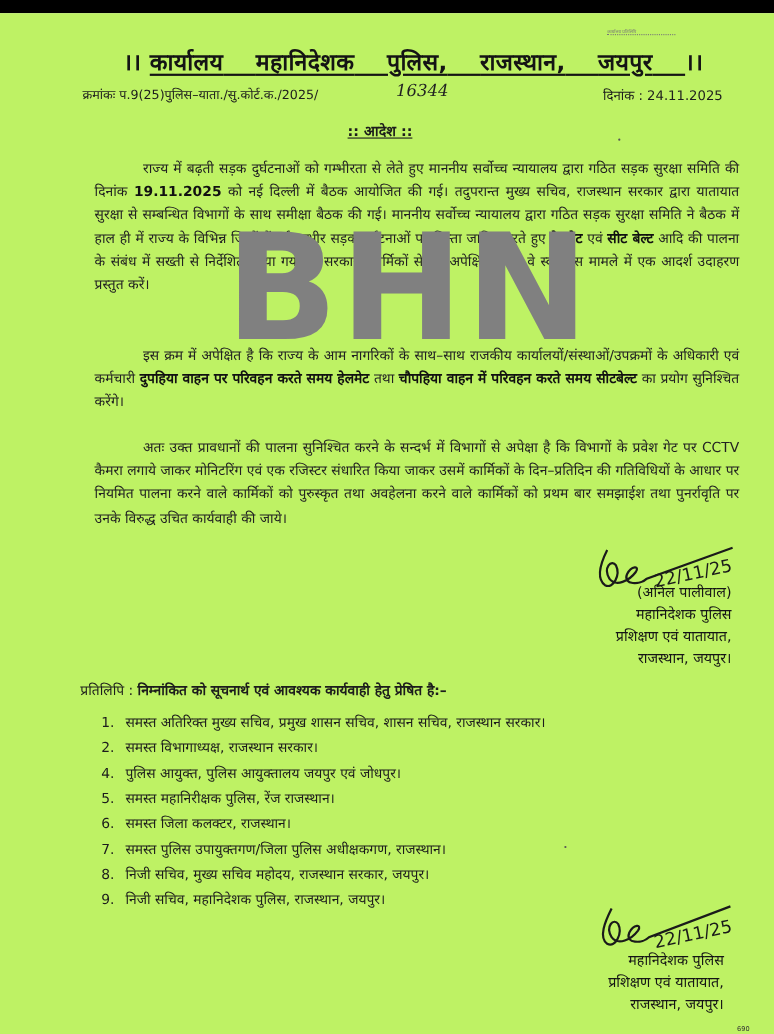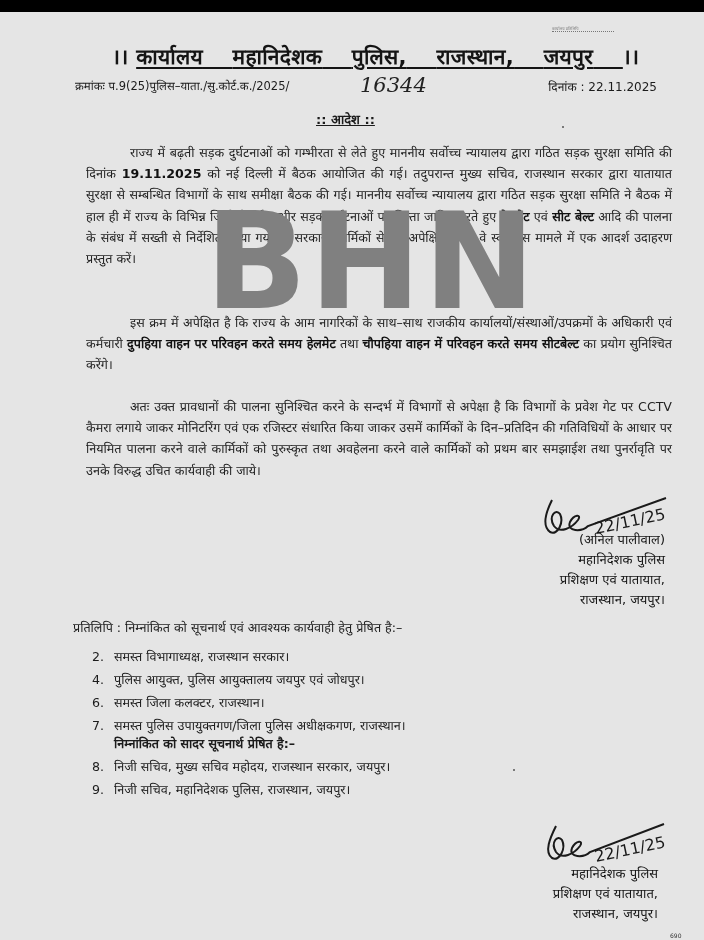--- a/index.html
+++ b/index.html
@@ -1,32 +1,32 @@
 <!DOCTYPE html>
 <html><head>
   <meta charset="utf-8">
   <style>
     * { box-sizing: border-box; margin: 0; padding: 0; }
     html, body { width: 704px; height: 940px; overflow: hidden; background: #ffffff; }
     body { position: relative; font-family: "DejaVu Sans", "Liberation Sans", sans-serif; color: #1c1c1c; }
 
     .top-bar { position: absolute; left: 0; top: 0; width: 704px; height: 12px; background: #000000; }
 
-    .page { position: absolute; left: 0; top: 12px; width: 704px; height: 928px; background: #e5e5e5; }
+    .page { position: absolute; left: 0; top: 12px; width: 704px; height: 928px; background: #bef264; }
 
     .header-stamp { position: absolute; left: 552px; top: 14px; width: 62px; height: 6px;
       border-bottom: 1px dotted #777; font-size: 4px; color: #777; }
 
     .office-title { position: absolute; left: 112px; top: 30px; width: 540px; font-size: 21px; font-weight: bold;
       letter-spacing: 0.3px; white-space: nowrap; color: #141414; }
     .office-title .t { text-decoration: underline; text-underline-offset: 3px; word-spacing: 22px; }
 
     .ref-line { position: absolute; left: 75px; top: 66px; width: 590px; font-size: 11.5px; white-space: nowrap; }
     .ref-no { position: absolute; left: 0; top: 0; }
-    .ref-hand { position: absolute; left: 285px; top: -5px; font-family: "DejaVu Serif", serif; font-size: 21px; font-style: italic; color: #222; }
+    .ref-hand { position: absolute; left: 285px; top: -5px; font-family: "DejaVu Serif", serif; font-size: 15px; font-style: italic; color: #222; }
     .ref-date { position: absolute; right: 8px; top: 0; font-size: 12px; }
 
     .order-head { position: absolute; left: 316px; top: 98px; font-size: 13px; font-weight: bold; }
     .order-head span { text-decoration: underline; text-align: right; }
 
     .para { position: absolute; left: 86px; width: 586px; font-size: 12.6px; line-height: 21.2px; text-align: justify; color: #222; }
     .para p { text-indent: 44px; }
     .para b { color: #111; }
     .p1 { top: 130px; }
     .p2 { top: 300px; }
@@ -36,21 +36,21 @@
       font-weight: bold; font-size: 134px; line-height: 120px; color: #808080; letter-spacing: 2px; text-align: right; }
 
     .sign-block { position: absolute; text-align: right; font-size: 13px; font-weight: normal; line-height: 20px; color: #151515; }
     .sign1 { left: 495px; top: 518px; width: 170px; }
     .sign2 { left: 498px; top: 852px; width: 160px; }
     .signature { position: absolute; }
     .sig1 { left: 538px; top: 480px; }
     .sig2 { left: 540px; top: 808px; }
 
     .copy-head { position: absolute; left: 73px; top: 607px; font-size: 12.6px; white-space: nowrap; }
-    .copy-head b { font-weight: normal; }
+    .copy-head b { font-weight: bold; }
 
     .copy-list { position: absolute; left: 92px; top: 633px; width: 440px; font-size: 12.6px; line-height: 23px; }
     .copy-list .item { white-space: nowrap; }
     .copy-list .num { display: inline-block; width: 22px; }
     .copy-list .sub-head { padding-left: 22px; font-weight: bold; line-height: 18px; margin-top: -2px; margin-bottom: 2px; }
 
     .page-num { position: absolute; left: 670px; top: 920px; font-size: 6px; color: #333; }
     .dot { position: absolute; width: 2px; height: 2px; background: #555; border-radius: 1px; }
   </style>
 </head>
@@ -70,21 +70,21 @@
       <span>पुलिस,</span>
       <span>राजस्थान,</span>
       <span>जयपुर</span>
     </span>
     <span>।।</span>
   </div>
 
   <div class="ref-line">
     <span class="ref-no">क्रमांकः प.9(25)पुलिस–याता./सु.कोर्ट.क./2025/</span>
     <span class="ref-hand">16344</span>
-    <span class="ref-date">दिनांक : 22.11.2025</span>
+    <span class="ref-date">दिनांक : 24.11.2025</span>
   </div>
 
   <div class="order-head">
     <span>:: आदेश ::</span>
   </div>
 
   <div class="para p1">
     <p>
       <span>राज्य में बढ़ती सड़क दुर्घटनाओं को गम्भीरता से लेते हुए माननीय सर्वोच्च न्यायालय द्वारा गठित सड़क सुरक्षा समिति की दिनांक </span><b>19.11.2025</b><span> को नई दिल्ली में बैठक आयोजित की गई। तदुपरान्त मुख्य सचिव, राजस्थान सरकार द्वारा यातायात सुरक्षा से सम्बन्धित विभागों के साथ समीक्षा बैठक की गई। माननीय सर्वोच्च न्यायालय द्वारा गठित सड़क सुरक्षा समिति ने बैठक में हाल ही में राज्य के विभिन्न जिलों में हुई गम्भीर सड़क दुर्घटनाओं पर चिन्ता जाहिर करते हुए </span><b>हेलमेट</b><span> एवं </span><b>सीट बेल्ट</b><span> आदि की पालना के संबंध में सख्ती से निर्देशित किया गया है। सरकारी कार्मिकों से यह अपेक्षित है कि वे स्वयं इस मामले में एक आदर्श उदाहरण प्रस्तुत करें।</span>
     </p>
@@ -112,25 +112,26 @@
     <div>महानिदेशक पुलिस</div>
     <div>प्रशिक्षण एवं यातायात,</div>
     <div>राजस्थान, जयपुर।</div>
   </div>
 
   <div class="copy-head">
     <span>प्रतिलिपि : </span><b>निम्नांकित को सूचनार्थ एवं आवश्यक कार्यवाही हेतु प्रेषित है:–</b>
   </div>
 
   <div class="copy-list">
+    <div class="item"><span class="num">1.</span><span>समस्त अतिरिक्त मुख्य सचिव, प्रमुख शासन सचिव, शासन सचिव, राजस्थान सरकार।</span></div>
     <div class="item"><span class="num">2.</span><span>समस्त विभागाध्यक्ष, राजस्थान सरकार।</span></div>
     <div class="item"><span class="num">4.</span><span>पुलिस आयुक्त, पुलिस आयुक्तालय जयपुर एवं जोधपुर।</span></div>
+    <div class="item"><span class="num">5.</span><span>समस्त महानिरीक्षक पुलिस, रेंज राजस्थान।</span></div>
     <div class="item"><span class="num">6.</span><span>समस्त जिला कलक्टर, राजस्थान।</span></div>
     <div class="item"><span class="num">7.</span><span>समस्त पुलिस उपायुक्तगण/जिला पुलिस अधीक्षकगण, राजस्थान।</span></div>
-    <div class="sub-head">निम्नांकित को सादर सूचनार्थ प्रेषित है:–</div>
     <div class="item"><span class="num">8.</span><span>निजी सचिव, मुख्य सचिव महोदय, राजस्थान सरकार, जयपुर।</span></div>
     <div class="item"><span class="num">9.</span><span>निजी सचिव, महानिदेशक पुलिस, राजस्थान, जयपुर।</span></div>
   </div>
 
   <svg class="signature sig2" width="140" height="50" viewBox="0 0 140 50">
     <path d="M16 6 C 10 18, 4 32, 12 38 C 20 42, 26 28, 22 20 C 18 14, 10 22, 16 32 C 22 40, 34 34, 40 26 C 44 20, 36 20, 32 28 C 28 38, 44 38, 50 32 L 124 4" stroke="#1a1a1a" stroke-width="2" fill="none"></path>
     <text x="56" y="42" font-family="DejaVu Sans, sans-serif" font-size="16" fill="#1a1a1a" transform="rotate(-12 56 42)">22/11/25</text>
   </svg>
 
   <div class="sign-block sign2">

